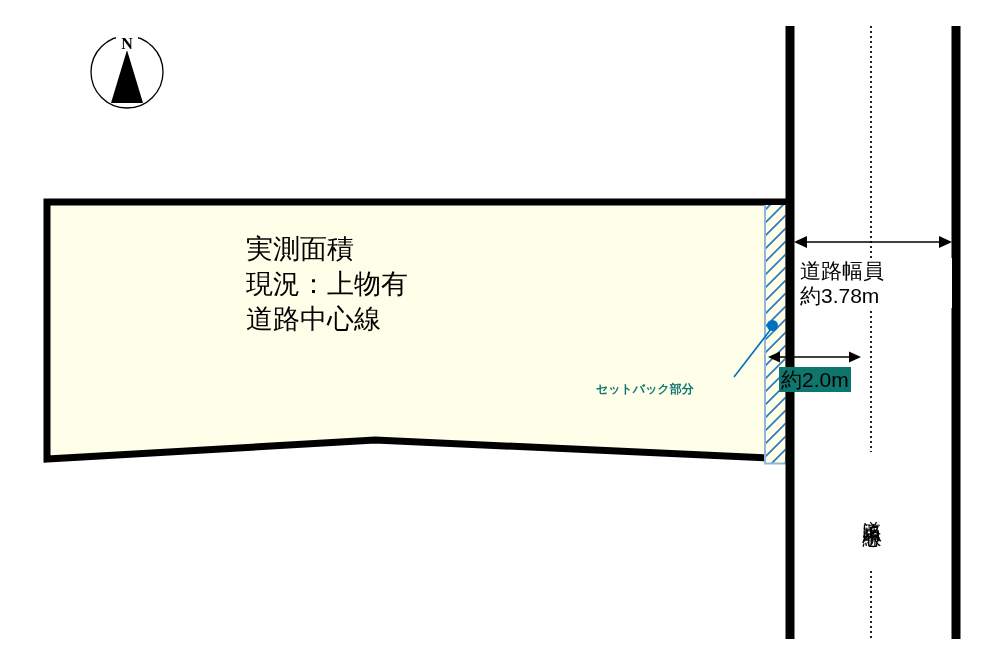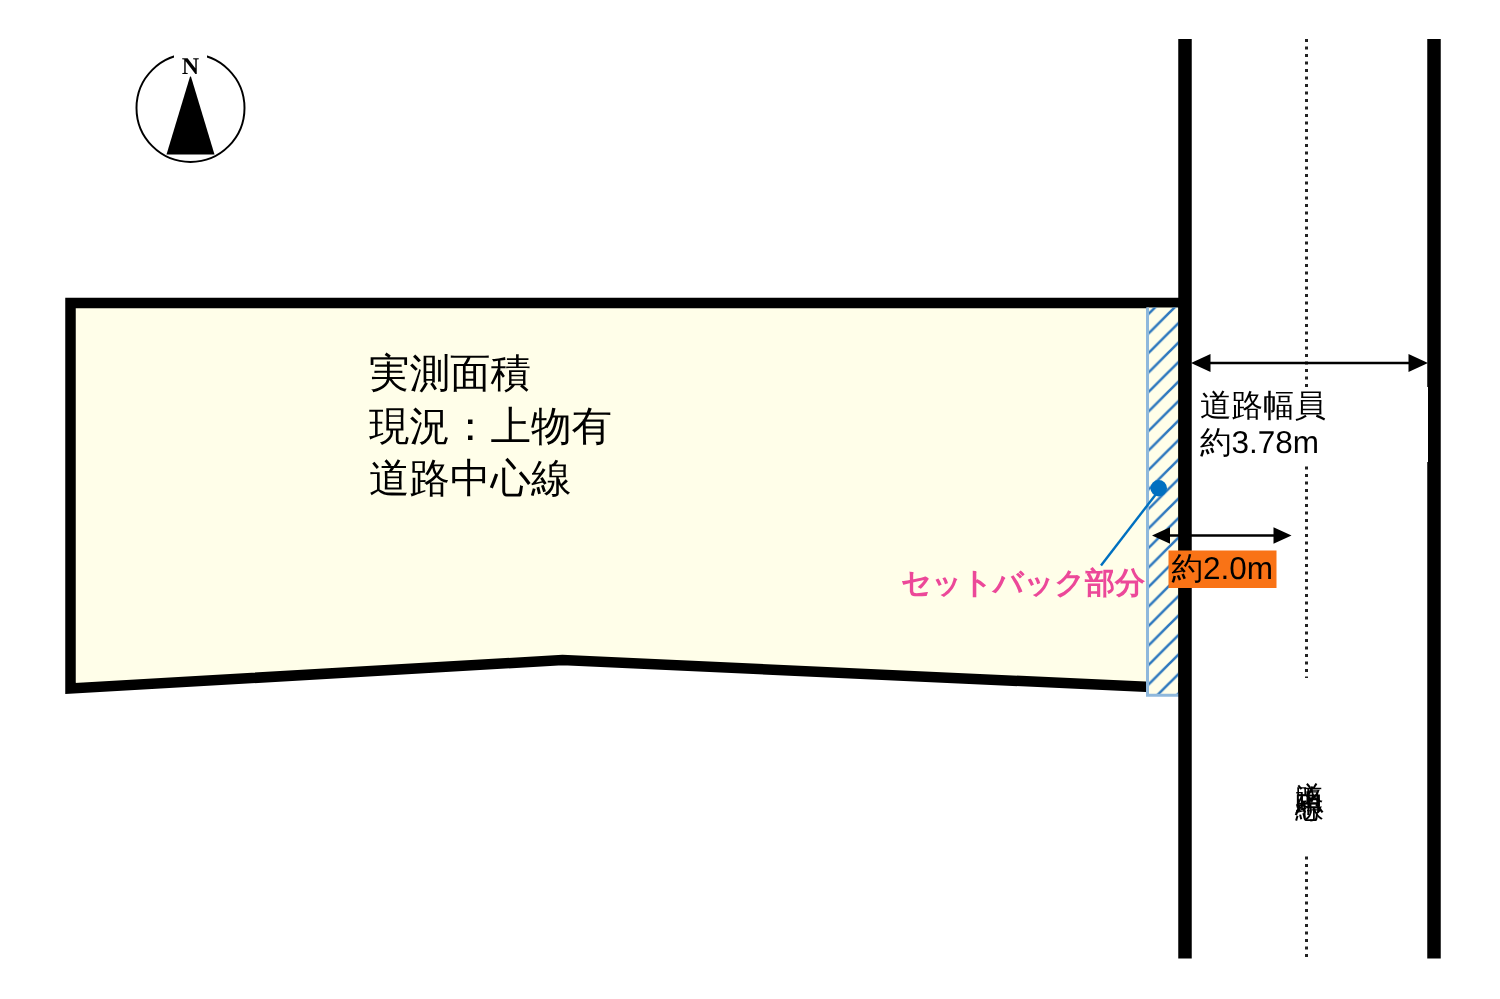--- a/index.html
+++ b/index.html
@@ -6,27 +6,27 @@
   html, body { width: 1000px; height: 666px; background: #ffffff; overflow: hidden;
                font-family: "Liberation Sans", sans-serif; }
   .canvas { position: relative; width: 1000px; height: 666px; background: #ffffff; }
   .canvas > svg { position: absolute; left: 0; top: 0; z-index: 1; }
   .label { position: absolute; z-index: 2; color: #000000; }
   .plot-text { left: 246px; top: 232px; width: 270px; text-align: left;
                font-size: 27px; line-height: 35px; color: #000000; white-space: nowrap; }
   .road-width-label { left: 800px; top: 246px; width: 152px; text-align: left;
                       font-size: 21px; line-height: 25px; background: #ffffff; white-space: nowrap; margin-top: 12px; }
   .distance-label { left: 779px; top: 367px; font-size: 21px; line-height: 25px;
-                    background: #f97316; padding: 0 2px; white-space: nowrap; }
+                    background: #0f766e; padding: 0 2px; white-space: nowrap; }
   .centerline-label { left: 859px; top: 452px; width: 26px; height: 118px;
                       writing-mode: vertical-rl; text-orientation: upright;
                       font-size: 19px; letter-spacing: 2px; background: #ffffff;
                       text-align: center; white-space: nowrap; }
-  .setback-label { left: 596px; top: 379px; width: 172px; text-align: center;
-                   font-size: 20px; line-height: 21px; color: #ec4899; font-weight: bold;
+  .setback-label { left: 596px; top: 379px; width: 172px; text-align: left;
+                   font-size: 12px; line-height: 21px; color: #0f766e; font-weight: bold;
                    white-space: nowrap; }
 </style>
 </head>
 <body>
 
 <div class="canvas">
 
   <svg width="1000" height="666" viewBox="0 0 1000 666">
     <defs>
       <pattern id="hatch" width="13" height="13" patternUnits="userSpaceOnUse">

